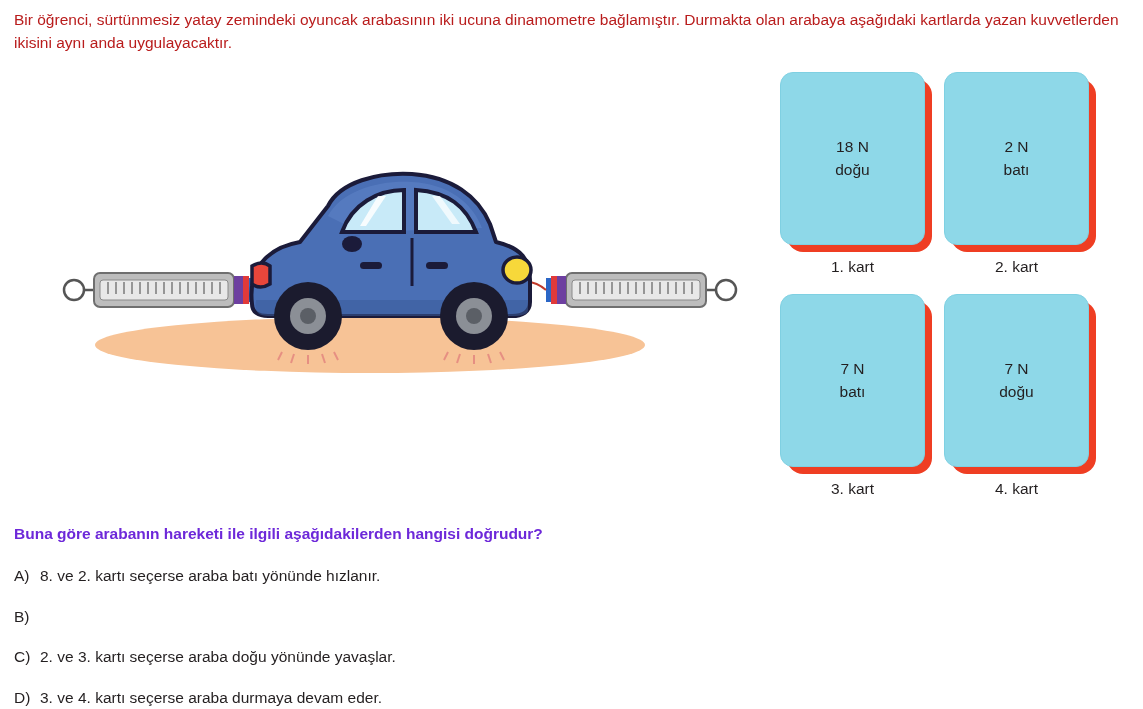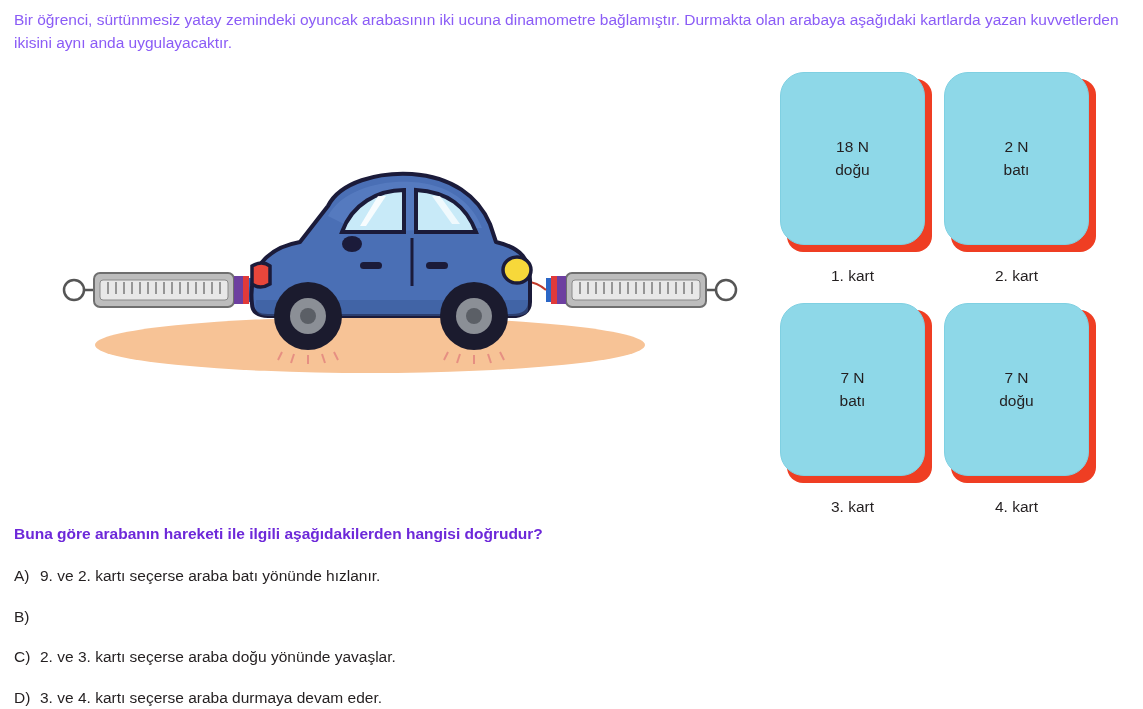--- a/index.html
+++ b/index.html
@@ -17,21 +17,21 @@
     overflow: hidden;
   }
 
   .stem {
     position: absolute;
     left: 14px;
     top: 8px;
     width: 1115px;
     font-size: 15.5px;
     line-height: 1.5;
-    color: #8b5cf6;
+    color: #b91c1c;
   }
 
   
   .figure {
     position: absolute;
     left: 60px;
     top: 120px;
     width: 680px;
     height: 260px;
   }
@@ -48,21 +48,21 @@
     gap: 19px;
     margin-bottom: 18px;
   }
   .card-cell {
     width: 145px;
   }
   .card {
     position: relative;
     width: 145px;
     height: 173px;
-    border-radius: 24px;
+    border-radius: 13px;
     background: #8ed8e8;
     border: 1px solid #7fd0e2;
     display: flex;
     align-items: center;
     justify-content: center;
     text-align: center;
     font-size: 15.5px;
     line-height: 1.45;
     color: #231f20;
   }
@@ -74,21 +74,21 @@
     width: 145px;
     height: 173px;
     border-radius: 16px;
     background: #ef3e23;
     z-index: -1;
   }
   .card-wrap { position: relative; z-index: 1; }
   .card-label {
     text-align: center;
     font-size: 15.5px;
-    margin-top: 22px;
+    margin-top: 13px;
     color: #231f20;
   }
 
   
   .question {
     position: absolute;
     left: 14px;
     top: 525px;
     font-size: 15.5px;
     font-weight: bold;
@@ -285,21 +285,21 @@
       <div class="card-label">4. kart</div>
     </div>
   </div>
 </div>
 
 <div class="question">Buna göre arabanın hareketi ile ilgili aşağıdakilerden hangisi doğrudur?</div>
 
 <div class="options">
   <div class="option">
     <span class="opt-letter">A)</span>
-    <span>9. ve 2. kartı seçerse araba batı yönünde hızlanır.</span>
+    <span>8. ve 2. kartı seçerse araba batı yönünde hızlanır.</span>
   </div>
   <div class="option">
     <span class="opt-letter">B)</span>
   </div>
   <div class="option">
     <span class="opt-letter">C)</span>
     <span>2. ve 3. kartı seçerse araba doğu yönünde yavaşlar.</span>
   </div>
   <div class="option">
     <span class="opt-letter">D)</span>

